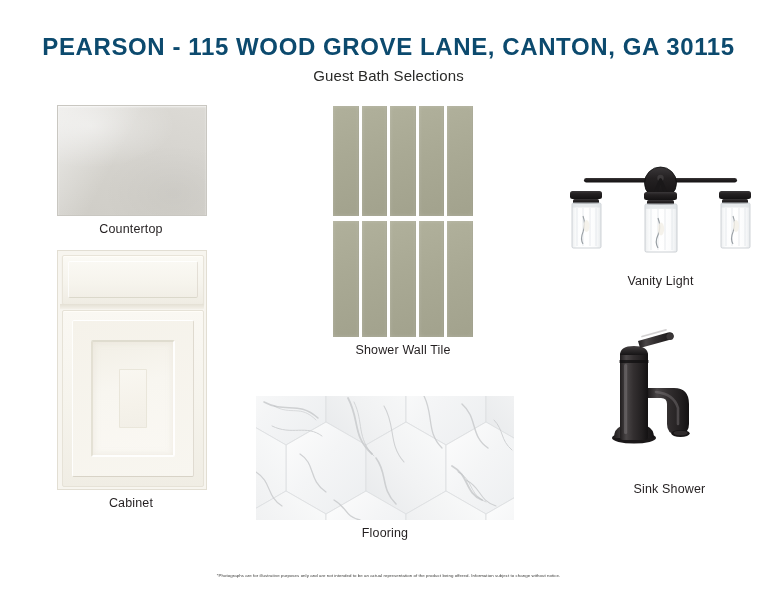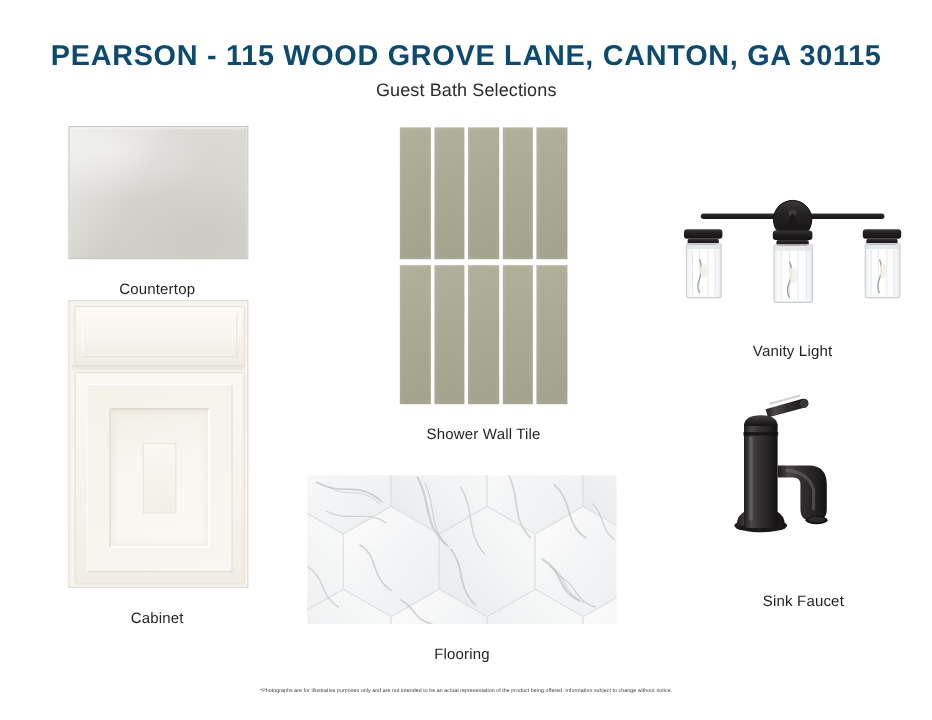--- a/index.html
+++ b/index.html
@@ -22,21 +22,21 @@
   }
   .subtitle{
     margin-top:7px;font-size:15px;font-weight:normal;
     color:#2a2a28;letter-spacing:.1px;
   }
 
   
   .item{position:absolute;}
   .caption{
     text-align:center;font-size:12.5px;color:#231f20;
-    margin-top:18px;letter-spacing:.15px;white-space:nowrap;
+    margin-top:6px;letter-spacing:.15px;white-space:nowrap;
   }
   .art{position:relative;overflow:hidden;}
 
   
   #countertop{left:57px;top:105px;width:148px;}
   #countertop .art{
     width:148px;height:109px;
     background:
       linear-gradient(118deg,rgba(255,255,255,.55) 0%,rgba(255,255,255,0) 42%),
       linear-gradient(200deg,#dcdad5 0%,#d6d4cf 40%,#d2d0ca 72%,#cfcdc7 100%);
@@ -354,18 +354,18 @@
         <ellipse cx="82.5" cy="105.5" rx="9.2" ry="3.4" fill="#171516"></ellipse>
         <ellipse cx="82.5" cy="105" rx="7" ry="2.3" fill="#2e2a2b"></ellipse>
 
         <g opacity="0.38">
           <rect x="26" y="36" width="3.2" height="70" rx="1.6" fill="#8b8688"></rect>
           <path d="M58 64 q18 2 22 16 v16" stroke="#8b8688" stroke-width="2.6" fill="none" stroke-linecap="round"></path>
           <path d="M44 8.5 L68 1.8" stroke="#8b8688" stroke-width="1.8" stroke-linecap="round"></path>
         </g>
       </svg>
     </div>
-    <div class="caption">Sink Faucet</div>
+    <div class="caption">Sink Shower</div>
   </div>
 
   <div class="footnote">*Photographs are for illustrative purposes only and are not intended to be an actual representation of the product being offered. Information subject to change without notice.</div>
 
 </div>
 
 </body></html>

